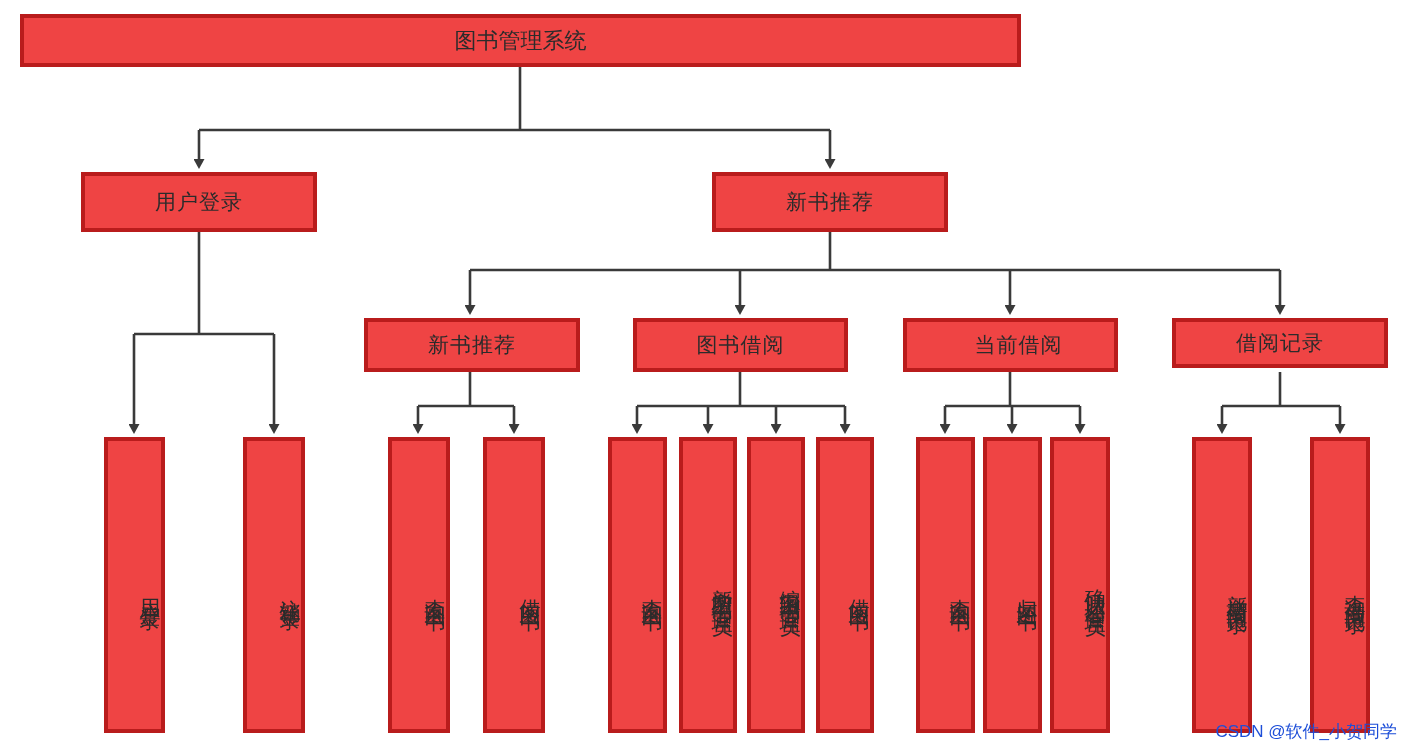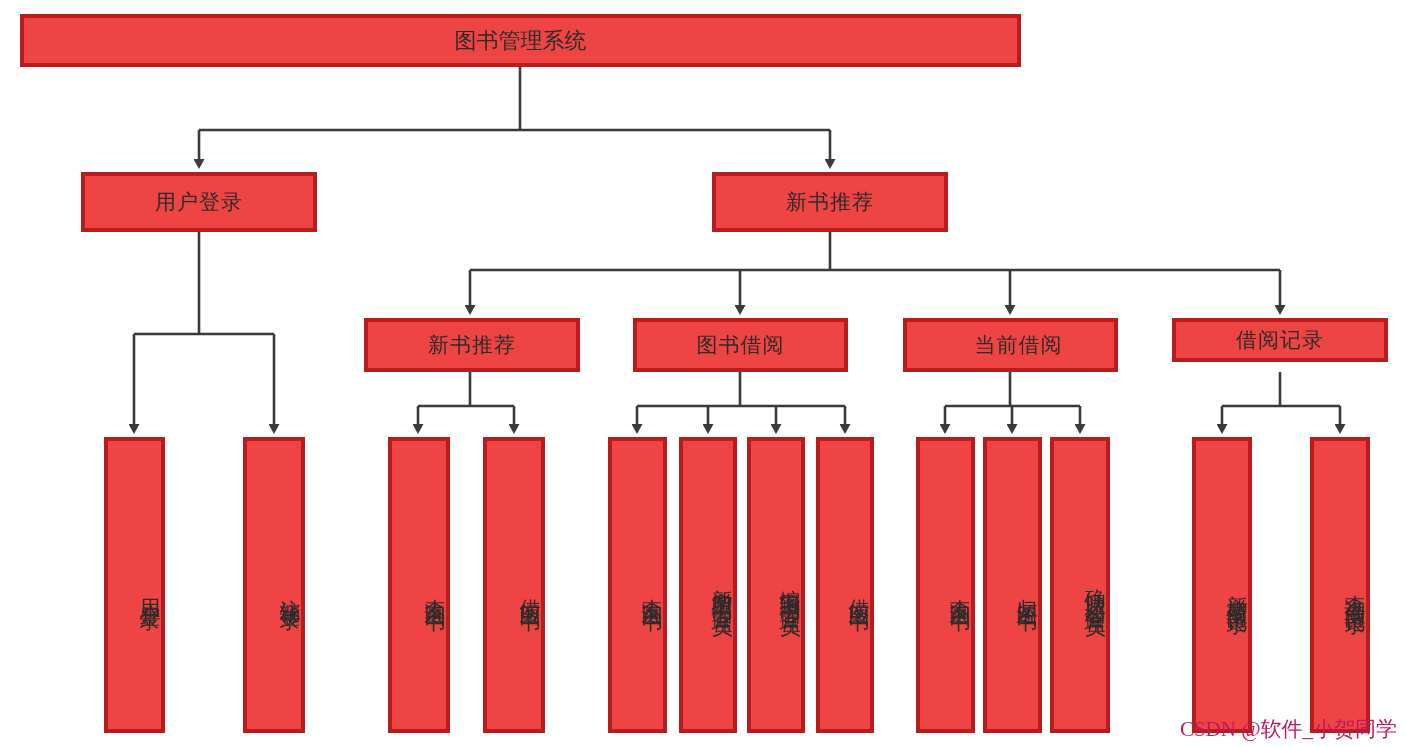--- a/index.html
+++ b/index.html
@@ -55,24 +55,24 @@
   }
   .node.vert .vtext {
     writing-mode: vertical-rl;
     text-orientation: upright;
     white-space: nowrap;
   }
   .watermark {
     position: absolute;
     right: 8px;
     bottom: 4px;
-    font-size: 21px;
-    color: #be185d;
+    font-size: 17px;
+    color: #1d4ed8;
     white-space: nowrap;
-    font-family: Liberation Serif, serif;
+    font-family: Liberation Sans, sans-serif;
   }
 </style>
 </head>
 <body>
 
 <div id="canvas">
 
   <svg id="wires" viewBox="0 0 1405 747" xmlns="http://www.w3.org/2000/svg">
     <defs>
       <marker id="arrow" markerWidth="10" markerHeight="11" refX="1" refY="5.5" orient="auto" markerUnits="userSpaceOnUse">
@@ -139,21 +139,21 @@
 
   <div class="node horiz" style="left:364px; top:318px; width:216px; height:54px;">
     <span>新书推荐</span>
   </div>
   <div class="node horiz" style="left:633px; top:318px; width:215px; height:54px;text-align:right;">
     <span>图书借阅</span>
   </div>
   <div class="node horiz" style="left:903px; top:318px; width:215px; height:54px;padding-left:16px;">
     <span>当前借阅</span>
   </div>
-  <div class="node horiz" style="left:1172px; top:318px; width:216px; height:44px;">
+  <div class="node horiz" style="left:1172px; top:318px; width:216px; height:50px;">
     <span>借阅记录</span>
   </div>
 
   <div class="node vert" style="left:104px; top:437px; width:61px; height:296px;">
     <span class="vtext">用户登录</span>
   </div>
   <div class="node vert" style="left:243px; top:437px; width:62px; height:296px;">
     <span class="vtext">注销登录</span>
   </div>
 

